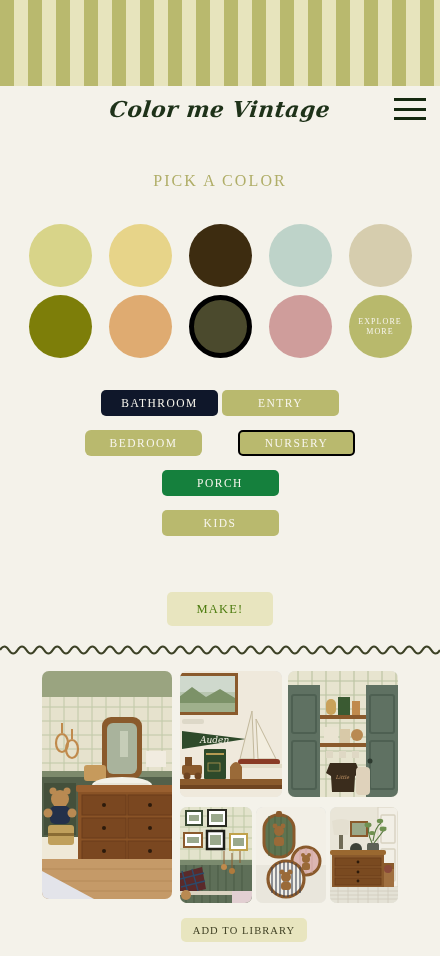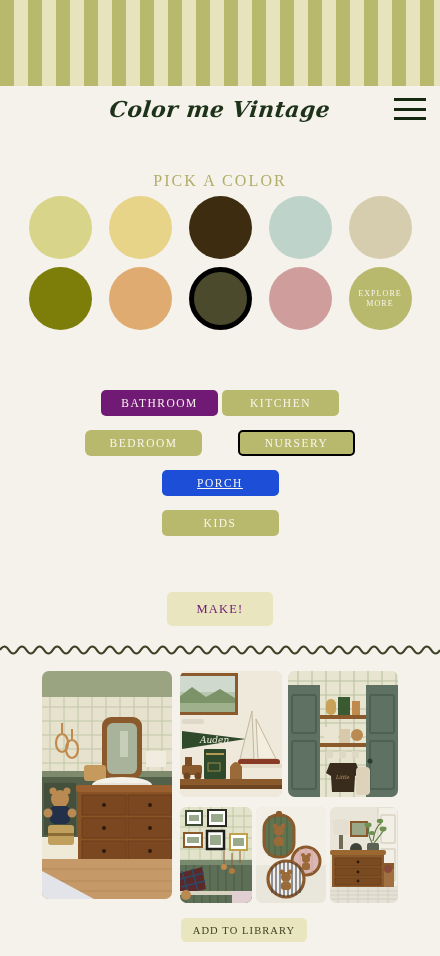--- a/index.html
+++ b/index.html
@@ -40,21 +40,21 @@
   }
   .hamburger i{display:block;height:3px;width:100%;background:#14290f;border-radius:0;}
 
   
   .pick-title{
     position:absolute;left:0;top:172px;width:440px;text-align:center;
     color:#b0ae68;font-size:16px;letter-spacing:2.1px;font-weight:400;
     font-family:"Liberation Serif", serif;
   }
   .swatch-grid{
-    position:absolute;left:0;top:196px;width:440px;
+    position:absolute;left:0;top:224px;width:440px;
     display:flex;flex-direction:column;gap:8px;
     align-items:center;
   }
   .swatch-row{display:flex;justify-content:center;gap:17px;}
   .swatch{
     width:63px;height:63px;border-radius:50%;
     box-sizing:border-box;cursor:pointer;
     display:flex;align-items:center;justify-content:center;
     flex-direction:column;
     line-height:1.25;
@@ -90,21 +90,21 @@
   }
 
   
   .make-wrap{
     position:absolute;left:0;top:592px;width:440px;
     display:flex;justify-content:center;
   }
   .make-btn{
     background:#e8e5bf;border:none;border-radius:5px;
     padding:17px 30px;height:26px;
-    color:#701a75;
+    color:#4d7c0f;
     font-family:"Liberation Serif", serif;
     font-size:12.5px;letter-spacing:1.2px;
     display:flex;align-items:center;justify-content:center;
     cursor:pointer;
   }
 
   
   .wave{
     position:absolute;left:0;top:640px;width:440px;height:16px;
   }
@@ -168,29 +168,29 @@
       <div class="swatch" style="background: rgb(207, 157, 155);"></div>
       <div class="swatch" style="background: rgb(184, 185, 108);">
         <span class="explore-label">EXPLORE</span>
         <span class="explore-label">MORE</span>
       </div>
     </div>
   </div>
 
   <div class="rooms">
     <div class="room-row">
-      <button class="room-btn" style="background: #701a75; color: rgb(247, 245, 236);">BATHROOM</button>
-      <button class="room-btn" style="background: rgb(185, 185, 110); color: rgb(247, 245, 236);">KITCHEN</button>
+      <button class="room-btn" style="background: #0f172a; color: rgb(247, 245, 236);">BATHROOM</button>
+      <button class="room-btn" style="background: rgb(185, 185, 110); color: rgb(247, 245, 236);">ENTRY</button>
     </div>
     <div class="room-row">
       <button class="room-btn" style="background: rgb(185, 185, 110); color: rgb(247, 245, 236); border-radius: 6px;">BEDROOM</button>
       <button class="room-btn selected" style="background: rgb(185, 185, 110); color: rgb(247, 245, 236); border-color: rgb(0, 0, 0); margin-left: 32px;">NURSERY</button>
     </div>
     <div class="room-row">
-      <button class="room-btn" style="background: #1d4ed8; color: rgb(247, 245, 236); text-decoration: underline;">PORCH</button>
+      <button class="room-btn" style="background: #15803d; color: rgb(247, 245, 236);">PORCH</button>
     </div>
     <div class="room-row">
       <button class="room-btn" style="background: rgb(185, 185, 110); color: rgb(247, 245, 236);">KIDS</button>
     </div>
   </div>
 
   <div class="make-wrap">
     <button class="make-btn" style="background: rgb(232, 229, 191);">MAKE!</button>
   </div>
 

